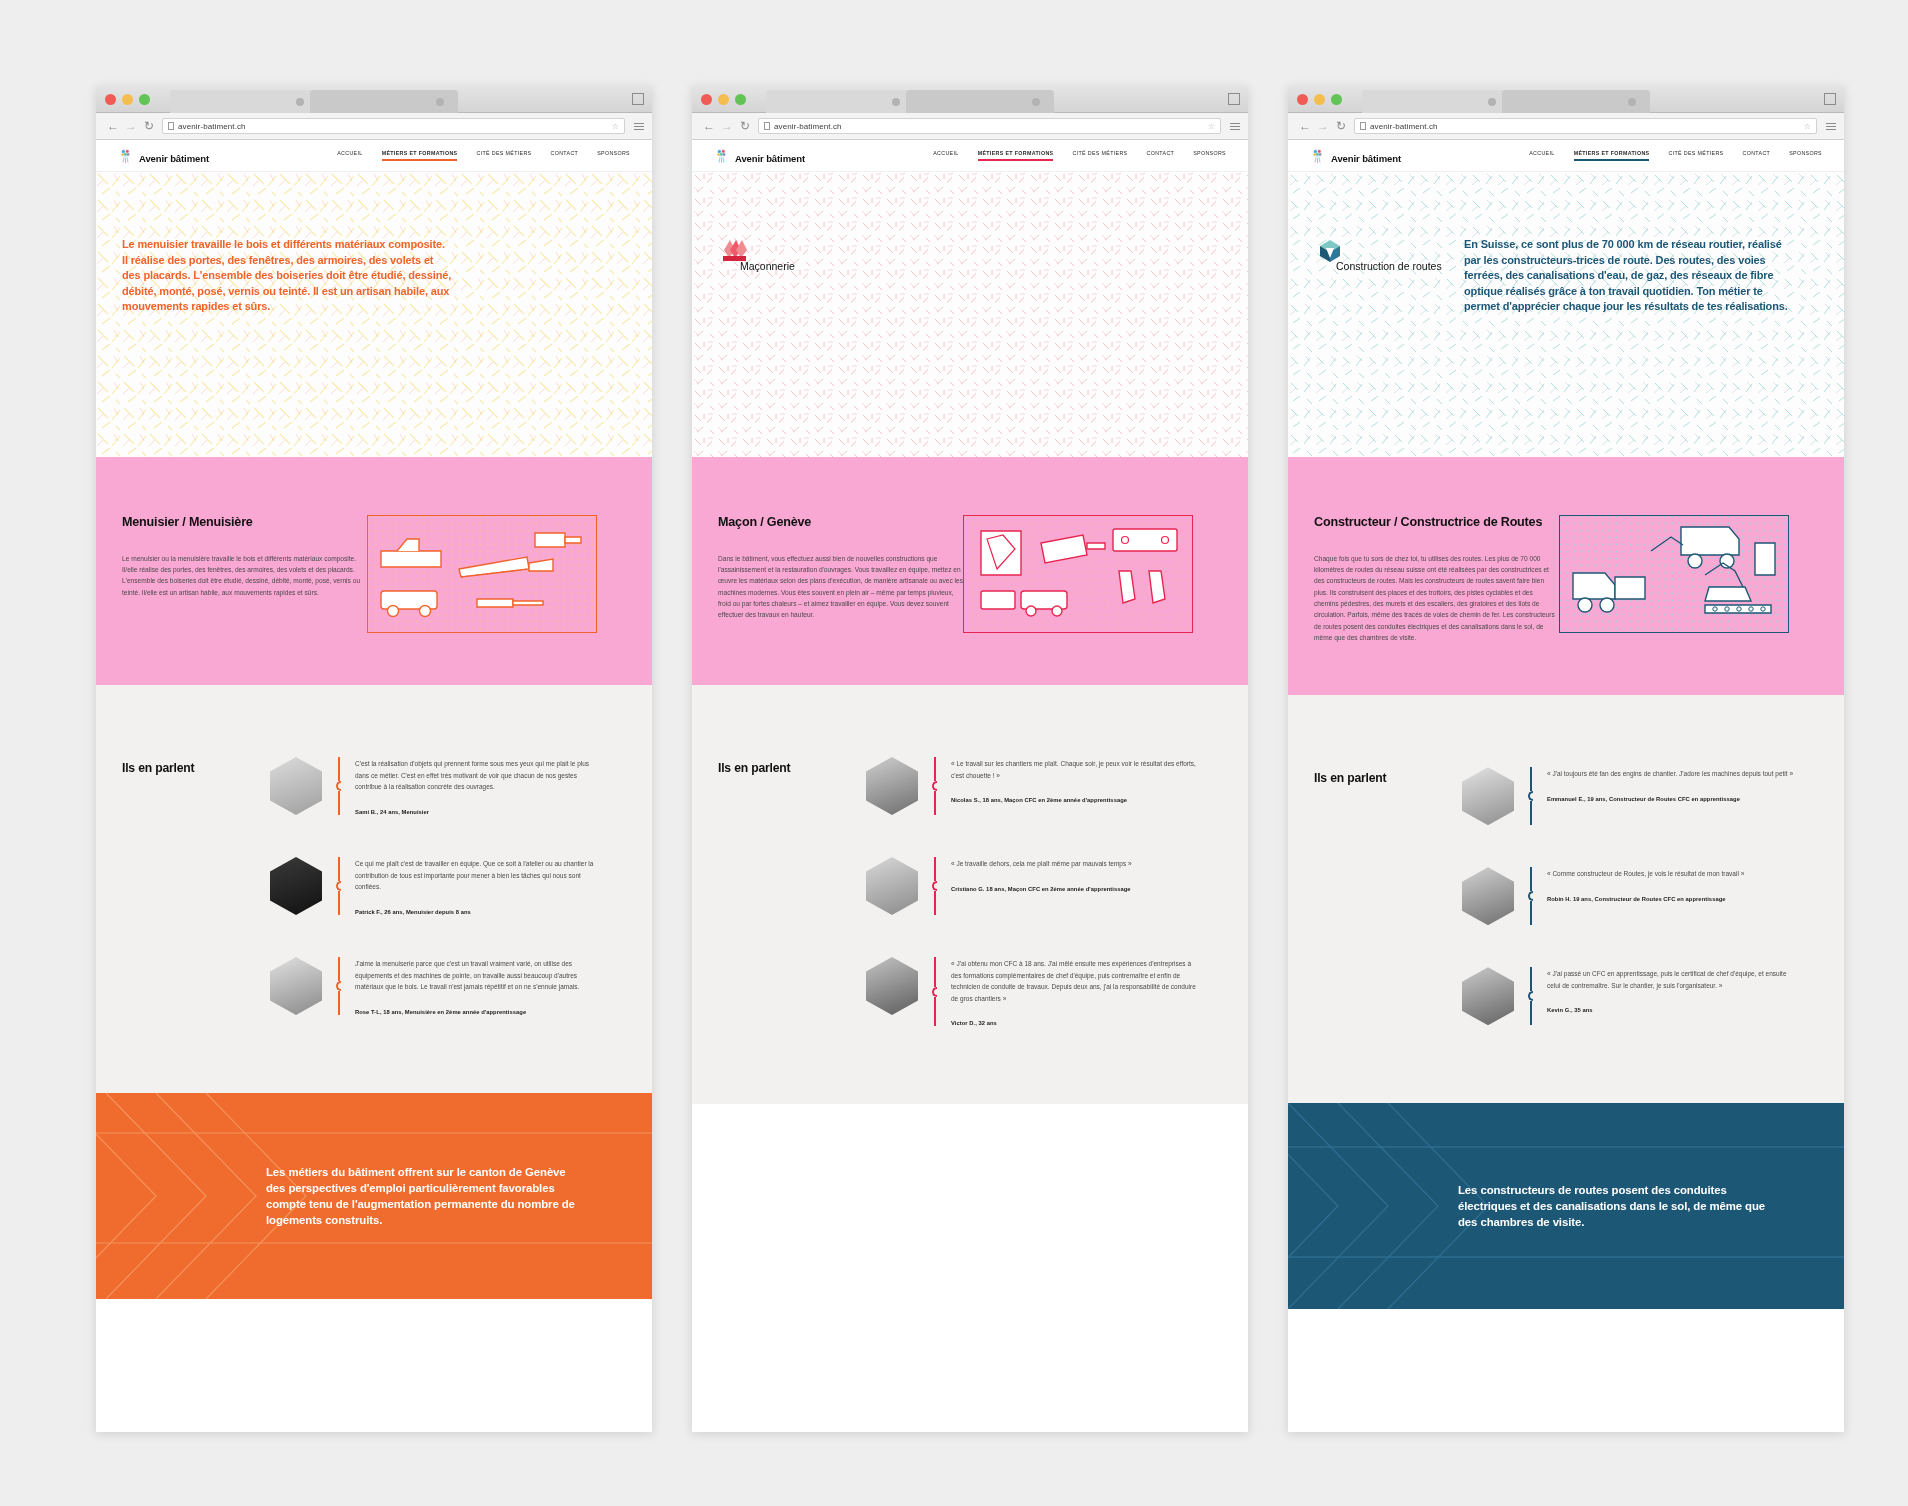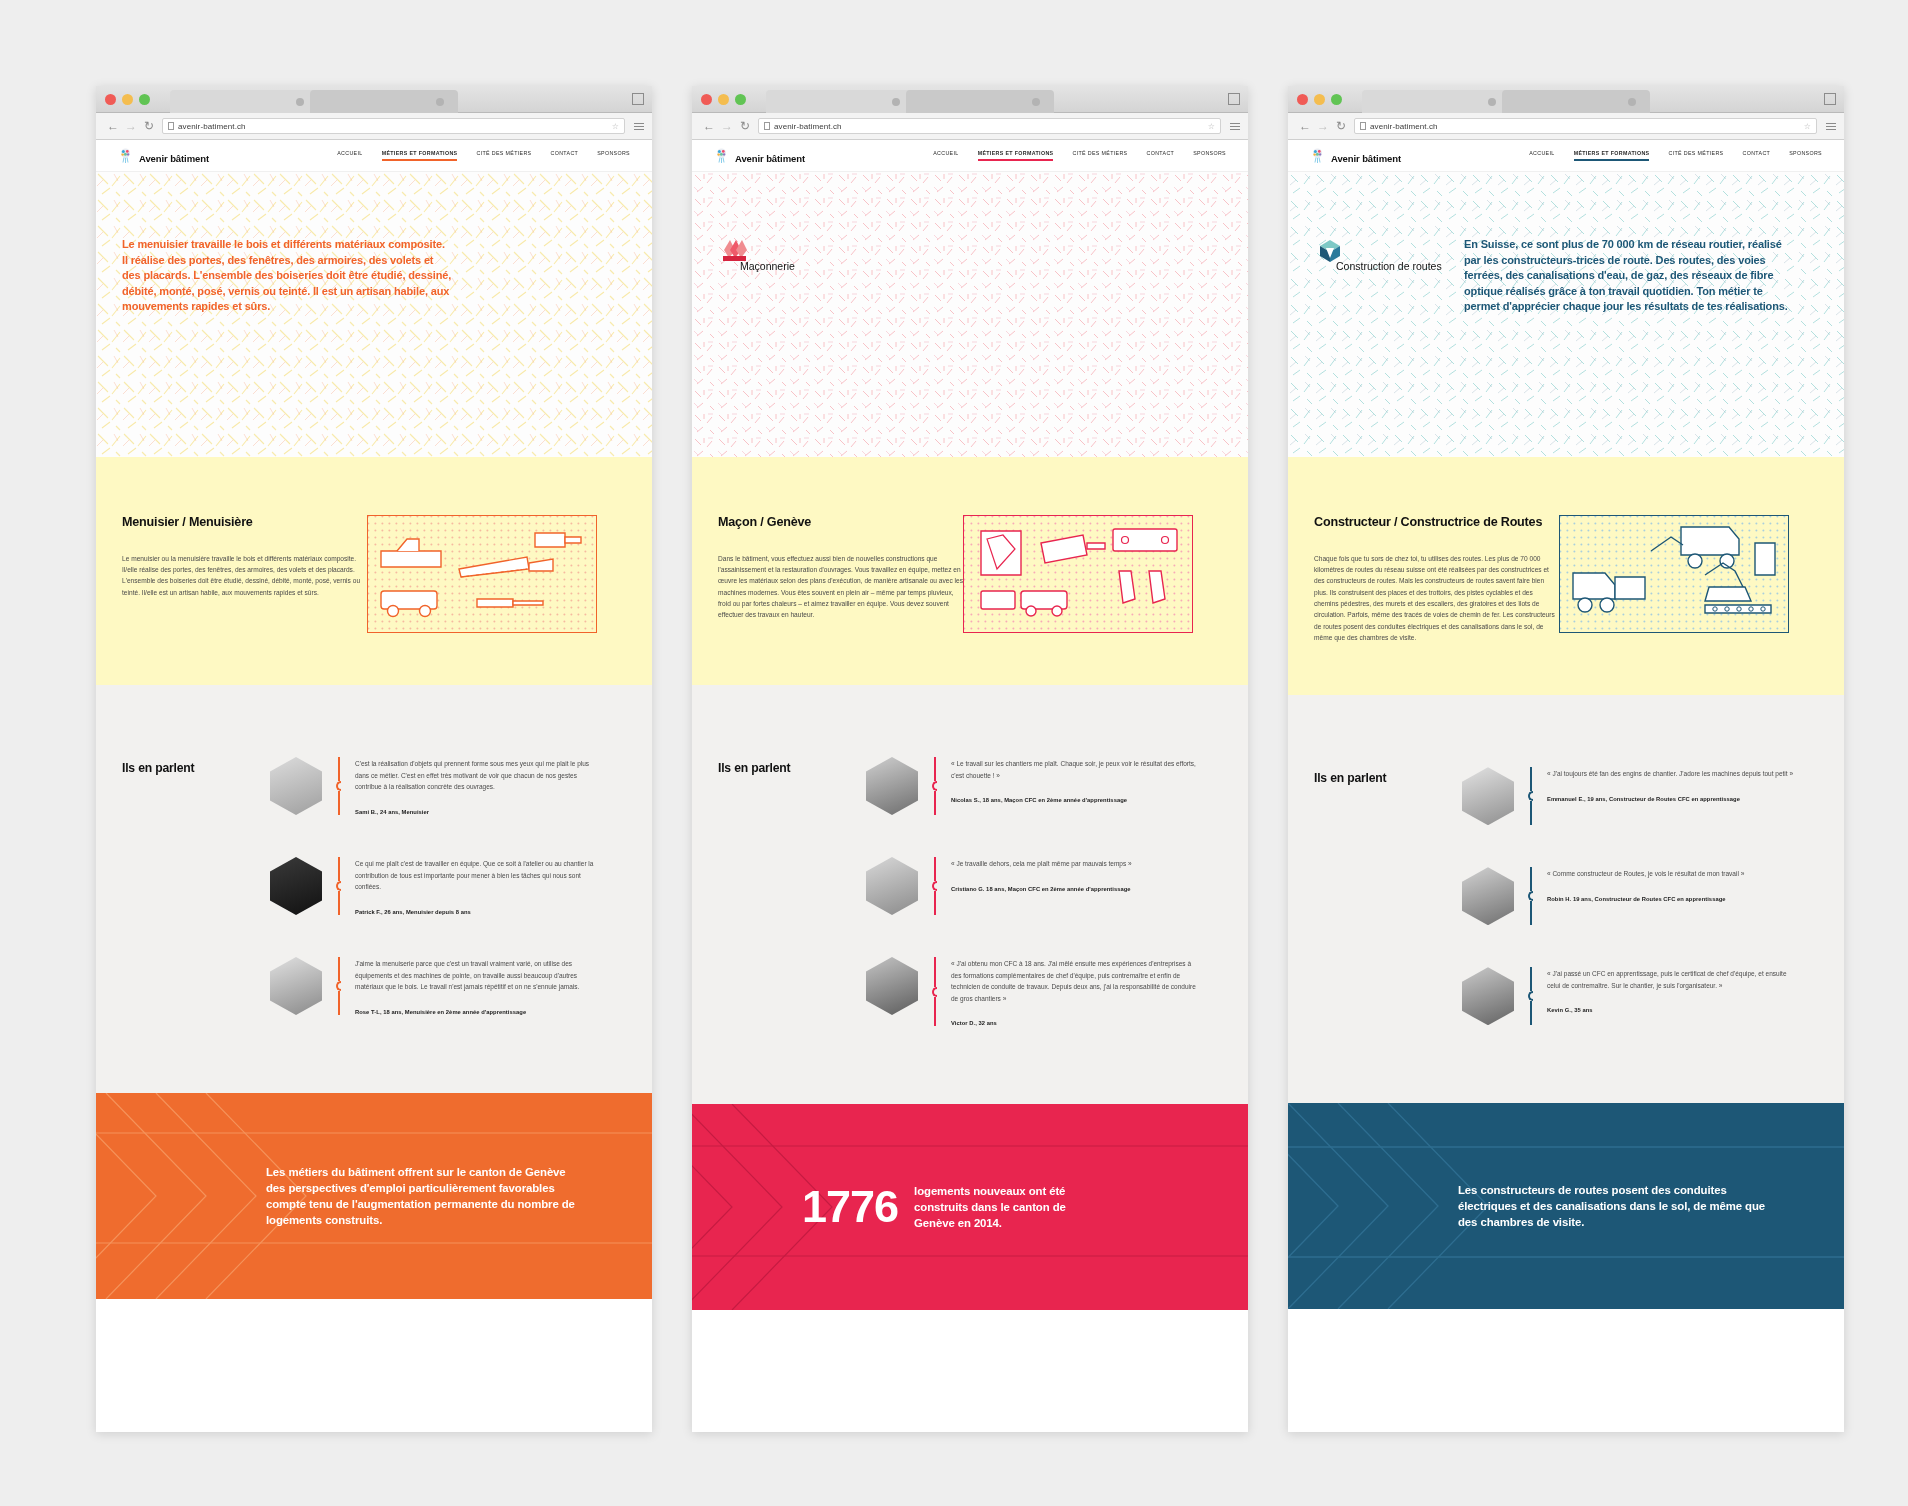--- a/index.html
+++ b/index.html
@@ -97,21 +97,21 @@
   .hero-inner { position: relative; display: flex; padding: 62px 36px 0 26px; gap: 22px; }
   .joblabel { width: 128px; flex: 0 0 128px; padding-top: 2px; }
   .jobicon { width: 34px; height: 32px; margin-bottom: 3px; }
   .jobname { font-size: 10.5px; color: #111111; line-height: 1.18; padding-left: 22px; margin-top: -12px; }
   .herotext {
     font-size: 11px; line-height: 1.42; font-weight: bold;
     color: var(--accent); letter-spacing: -.15px; max-width: 330px; padding-top: 3px;
   }
 
   
-  .descsection { background: #fef9c3; padding: 58px 26px 52px 26px; display: flex; }
+  .descsection { background: #f9a8d4; padding: 58px 26px 52px 26px; display: flex; }
   .desccol { width: 245px; flex: 0 0 245px; }
   .desctitle { font-size: 12.6px; font-weight: bold; color: #111111; line-height: 1.25; margin-bottom: 22px; letter-spacing: -.2px; }
   .descbody { font-size: 6.6px; line-height: 1.72; color: #4a4a4a; }
   .illus { flex: 1; height: 118px; position: relative; }
 
   
   .testimonials { background: #f2f1ef; padding: 72px 26px 78px 26px; position: relative; }
   .testheading { position: absolute; left: 26px; top: 76px; font-size: 12.2px; font-weight: bold; color: #111111; letter-spacing: -.2px; }
   .testlist { margin-left: 148px; display: flex; flex-direction: column; gap: 42px; }
   .testitem { display: flex; align-items: flex-start; gap: 14px; }
@@ -459,37 +459,20 @@
               <i></i>
             </div>
           <div class="testbody">
             <div class="testquote">« J'ai obtenu mon CFC à 18 ans. J'ai mêlé ensuite mes expériences d'entreprises à des formations complémentaires de chef d'équipe, puis contremaître et enfin de technicien de conduite de travaux. Depuis deux ans, j'ai la responsabilité de conduire de gros chantiers »</div>
             <div class="testauthor">Victor D., 32 ans</div>
           </div>
         </div>
       </div>
     </div>
 
-    <div class="banner num" style="background:#e8254f">
-      <div class="chev">
-        <svg width="556" height="206" viewBox="0 0 556 206">
-          <g fill="none" stroke="#c21a40" stroke-width="1.2" opacity=".9">
-            <path d="M-60 0 L40 103 L-60 206"></path>
-              <path d="M-10 0 L90 103 L-10 206"></path>
-            <path d="M40 0 L140 103 L40 206"></path>
-              <path d="M0 42 L556 42"></path>
-              <path d="M0 152 L556 152"></path>
-          </g>
-        </svg>
-      </div>
-      <div class="banner-inner">
-        <div class="bannernum">1776</div>
-        <div class="bannertext" style="max-width:180px">logements nouveaux ont été construits dans le canton de Genève en 2014.</div>
-      </div>
-    </div>
   </div>
 
   <div class="window" id="win-3" style="--accent:#1d5776">
     <div class="titlebar">
       <div class="dots">
         <span class="dot r"></span>
         <span class="dot y"></span>
         <span class="dot g"></span>
       </div>
       <div class="tab a">

